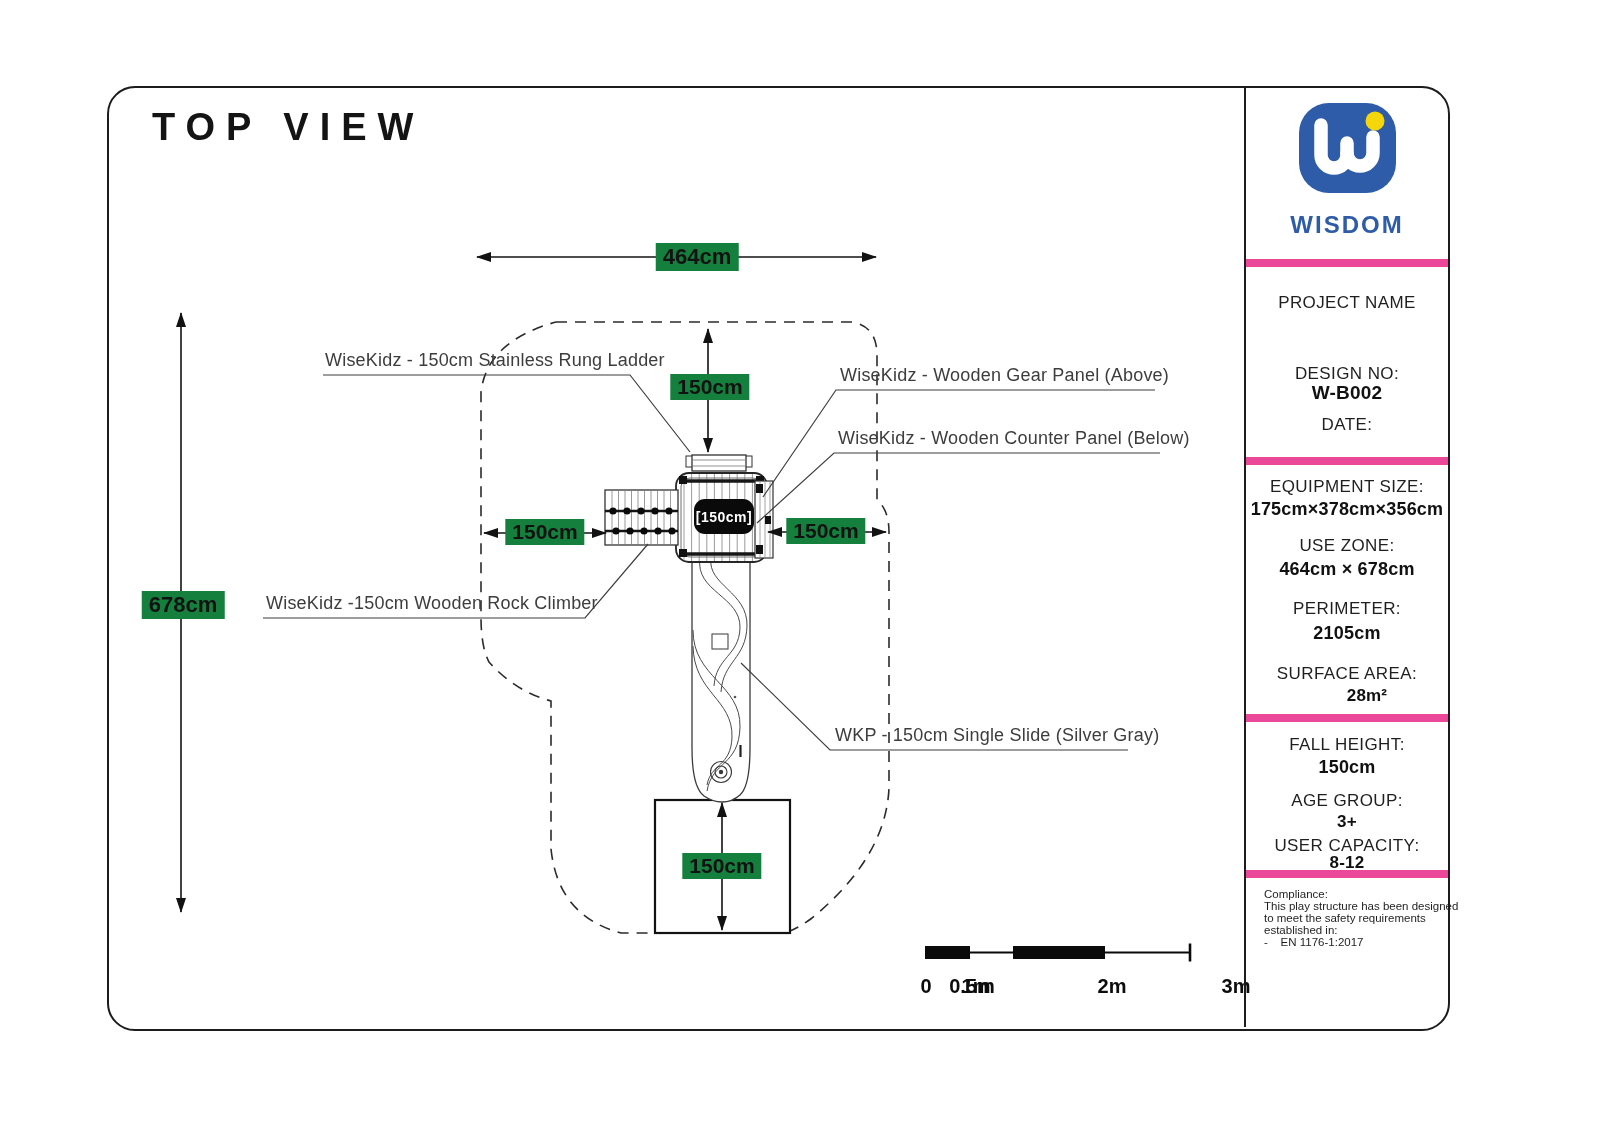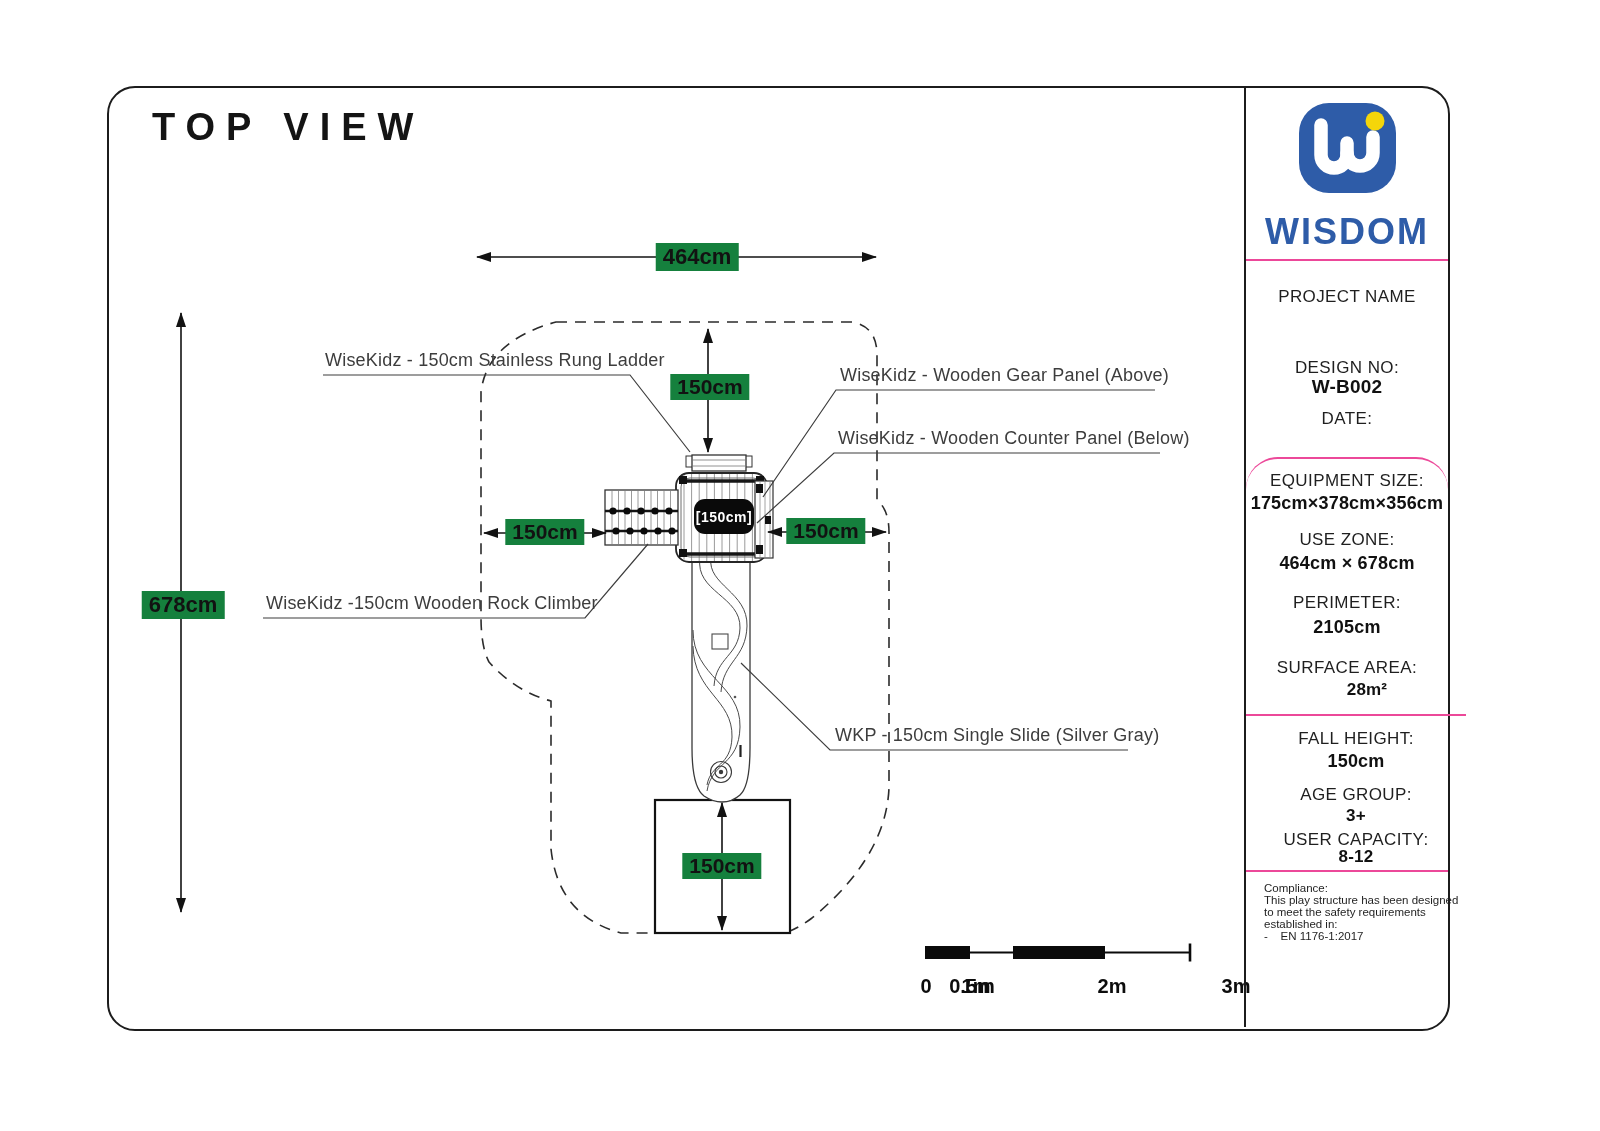--- a/index.html
+++ b/index.html
@@ -30,28 +30,28 @@
     font-size:14px;white-space:nowrap;letter-spacing:0.5px;
   }
   .scale-label{
     position:absolute;transform:translateX(-50%);font-weight:bold;font-size:20px;color:#0c0c0c;white-space:nowrap;
   }
   
   .titleblock{
     left:1244px;top:87px;width:202px;height:940px;border-left:2px solid #1c1c1c;
   }
   .tb-section{position:absolute;left:0;width:100%;}
-  .tb-sep{border-top:2px solid #ec4899;}
+  .tb-sep{border-top:8px solid #ec4899;}
   .tb-label,.tb-value{
     position:absolute;left:0;width:100%;text-align:center;white-space:nowrap;
   }
   .tb-label{font-size:17px;color:#1f1f1f;letter-spacing:0.4px;}
   .tb-value{font-size:18px;font-weight:bold;color:#111;letter-spacing:0.2px;}
   .brand-name{
-    position:absolute;left:0;width:100%;text-align:center;font-size:36px;font-weight:bold;
+    position:absolute;left:0;width:100%;text-align:center;font-size:24px;font-weight:bold;
     letter-spacing:2px;color:#2e5ca8;
   }
   .comp-line{white-space:pre;font-size:11.5px;line-height:12px;color:#1f1f1f;}
   .comp-block{position:absolute;left:18px;top:10px;}
   svg{display:block;}
 </style>
 </head>
 <body>
 
 <div class="abs page-border"></div>
@@ -227,32 +227,32 @@
     <div class="brand-name" style="top:124px;">WISDOM</div>
   </div>
 
   <div class="tb-section tb-sep" style="top:172px;height:198px;">
     <div class="tb-label" style="top:26px;">PROJECT NAME</div>
     <div class="tb-label" style="top:97px;">DESIGN NO:</div>
     <div class="tb-value" style="top:115px;font-size:19px;">W-B002</div>
     <div class="tb-label" style="top:148px;">DATE:</div>
   </div>
 
-  <div class="tb-section tb-sep" style="top:370px;height:257px;border-radius:32px;">
+  <div class="tb-section tb-sep" style="top:370px;height:257px;">
     <div class="tb-label" style="top:12px;">EQUIPMENT SIZE:</div>
     <div class="tb-value" style="top:34px;">175cm×378cm×356cm</div>
     <div class="tb-label" style="top:71px;">USE ZONE:</div>
     <div class="tb-value" style="top:94px;">464cm × 678cm</div>
     <div class="tb-label" style="top:134px;">PERIMETER:</div>
     <div class="tb-value" style="top:158px;">2105cm</div>
     <div class="tb-label" style="top:199px;">SURFACE AREA:</div>
     <div class="tb-value" style="top:221px;font-size:17px;padding-left:20px;">28m²</div>
   </div>
 
-  <div class="tb-section tb-sep" style="top:627px;height:156px;padding-left:18px;">
+  <div class="tb-section tb-sep" style="top:627px;height:156px;">
     <div class="tb-label" style="top:13px;">FALL HEIGHT:</div>
     <div class="tb-value" style="top:35px;">150cm</div>
     <div class="tb-label" style="top:69px;">AGE GROUP:</div>
     <div class="tb-value" style="top:90px;font-size:17px;">3+</div>
     <div class="tb-label" style="top:114px;">USER CAPACITY:</div>
     <div class="tb-value" style="top:131px;font-size:17px;text-align:center;">8-12</div>
   </div>
 
   <div class="tb-section tb-sep" style="top:783px;height:157px;">
     <div class="comp-block">

